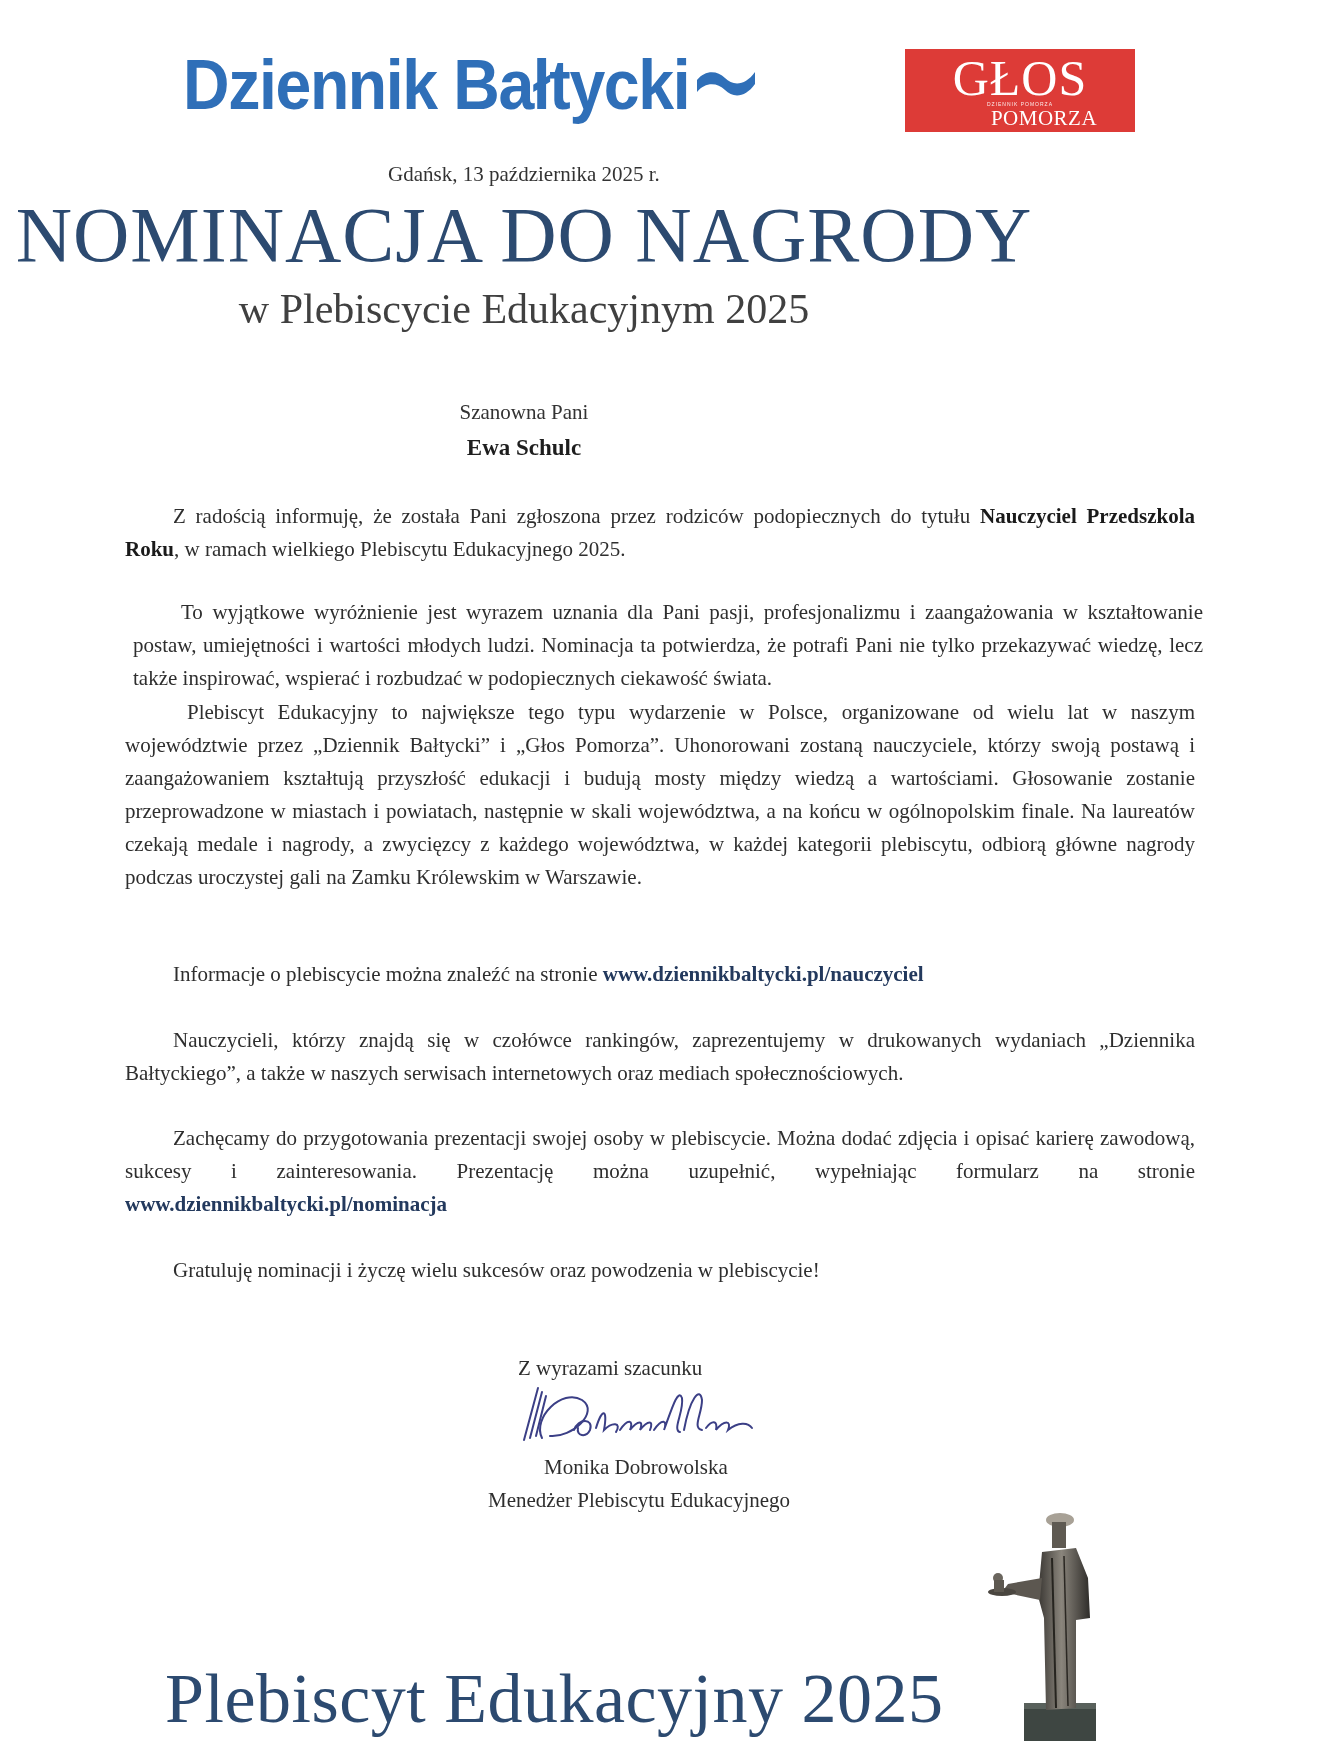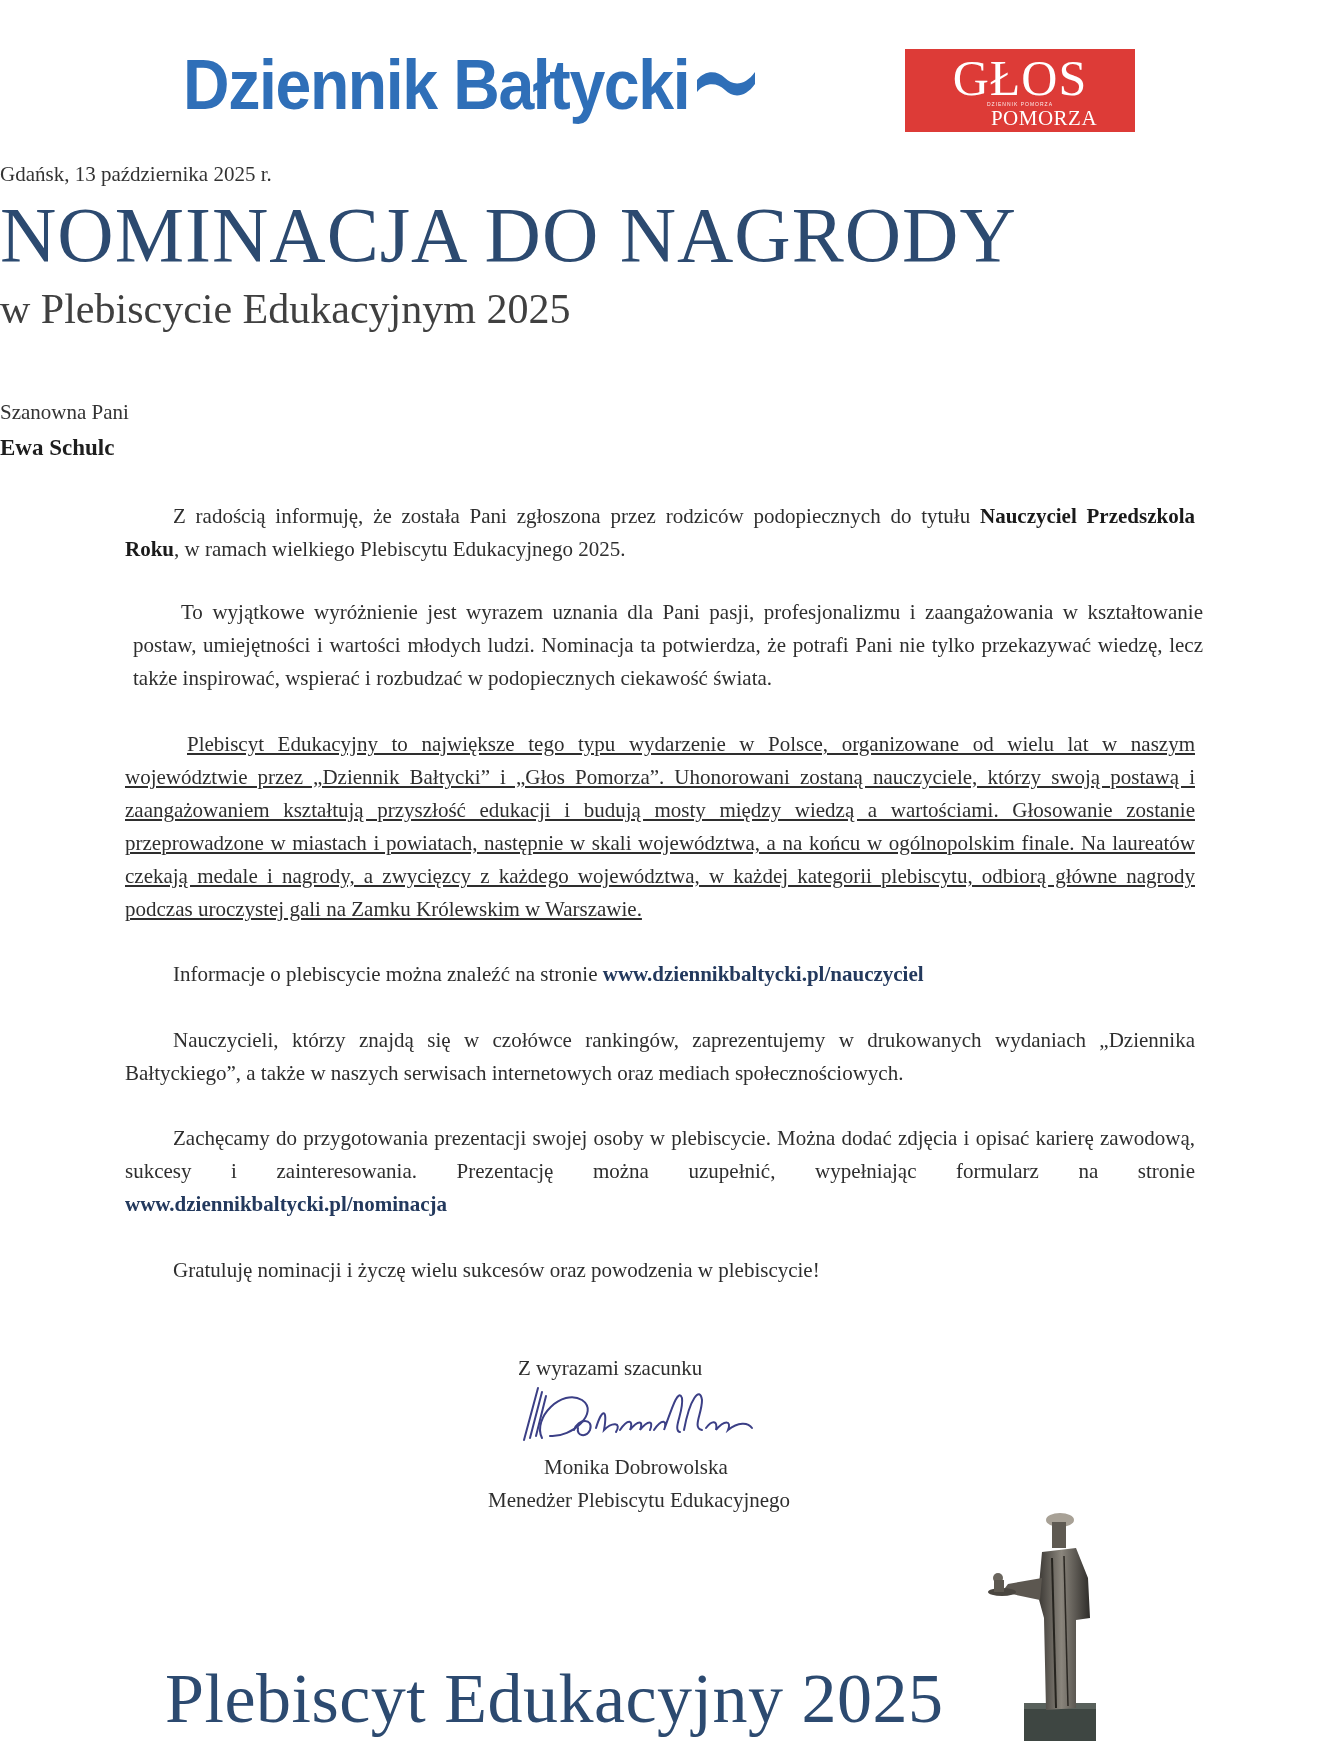--- a/index.html
+++ b/index.html
@@ -15,36 +15,36 @@
 
     #logo-gp { left: 905px; top: 49px; width: 230px; height: 83px; background: #dd3b37;
       color: #fff; text-align: center; }
     #logo-gp .glos { font-family: "Liberation Serif", serif; font-size: 50px; line-height: 50px;
       letter-spacing: 1px; margin-top: 4px; font-weight: 400; }
     #logo-gp .tiny { font-family: "Liberation Sans", sans-serif; font-size: 5px; letter-spacing: 1px;
       line-height: 6px; margin-top: -2px; opacity: .9; }
     #logo-gp .pom { font-family: "Liberation Serif", serif; font-size: 21px; line-height: 22px; letter-spacing: 0.5px; padding-left: 48px; }
 
     
-    .center { left: 0; width: 1048px; }
+    .center { left: 0; width: 1048px; text-align: center; }
     #date { top: 162px; font-size: 21px; color: #333; }
     #title { top: 196px; font-size: 78px; color: #2c4a70; letter-spacing: 1px; line-height: 1; }
     #subtitle { top: 288px; font-size: 42px; color: #404040; line-height: 1; }
 
     #salutation { top: 400px; font-size: 21px; color: #333; }
     #recipient { top: 435px; font-size: 23px; font-weight: 700; color: #1e1e1e; }
 
     
     .para { left: 125px; width: 1070px; font-size: 21px; line-height: 33px; color: #2e2e2e;
             text-align: justify; text-indent: 48px; }
     .para b { color: #1a1a1a; }
     .link { color: #23395d; font-weight: 700; }
     #p1 { top: 500px; }
     #p2 { top: 596px; margin-left: 8px; }
-    #p3 { top: 728px; text-indent: 62px; text-decoration: underline; }
+    #p3 { top: 696px; text-indent: 62px; }
     #p4 { top: 958px; }
     #p5 { top: 1024px; }
     #p6 { top: 1122px; }
     #p7 { top: 1254px; }
 
     
     #closing { left: 518px; top: 1356px; font-size: 21px; color: #2e2e2e; }
     #signature { left: 512px; top: 1378px; }
     #signer-name { left: 544px; top: 1455px; font-size: 21px; color: #2e2e2e; }
     #signer-role { left: 488px; top: 1488px; font-size: 21px; color: #2e2e2e; }

